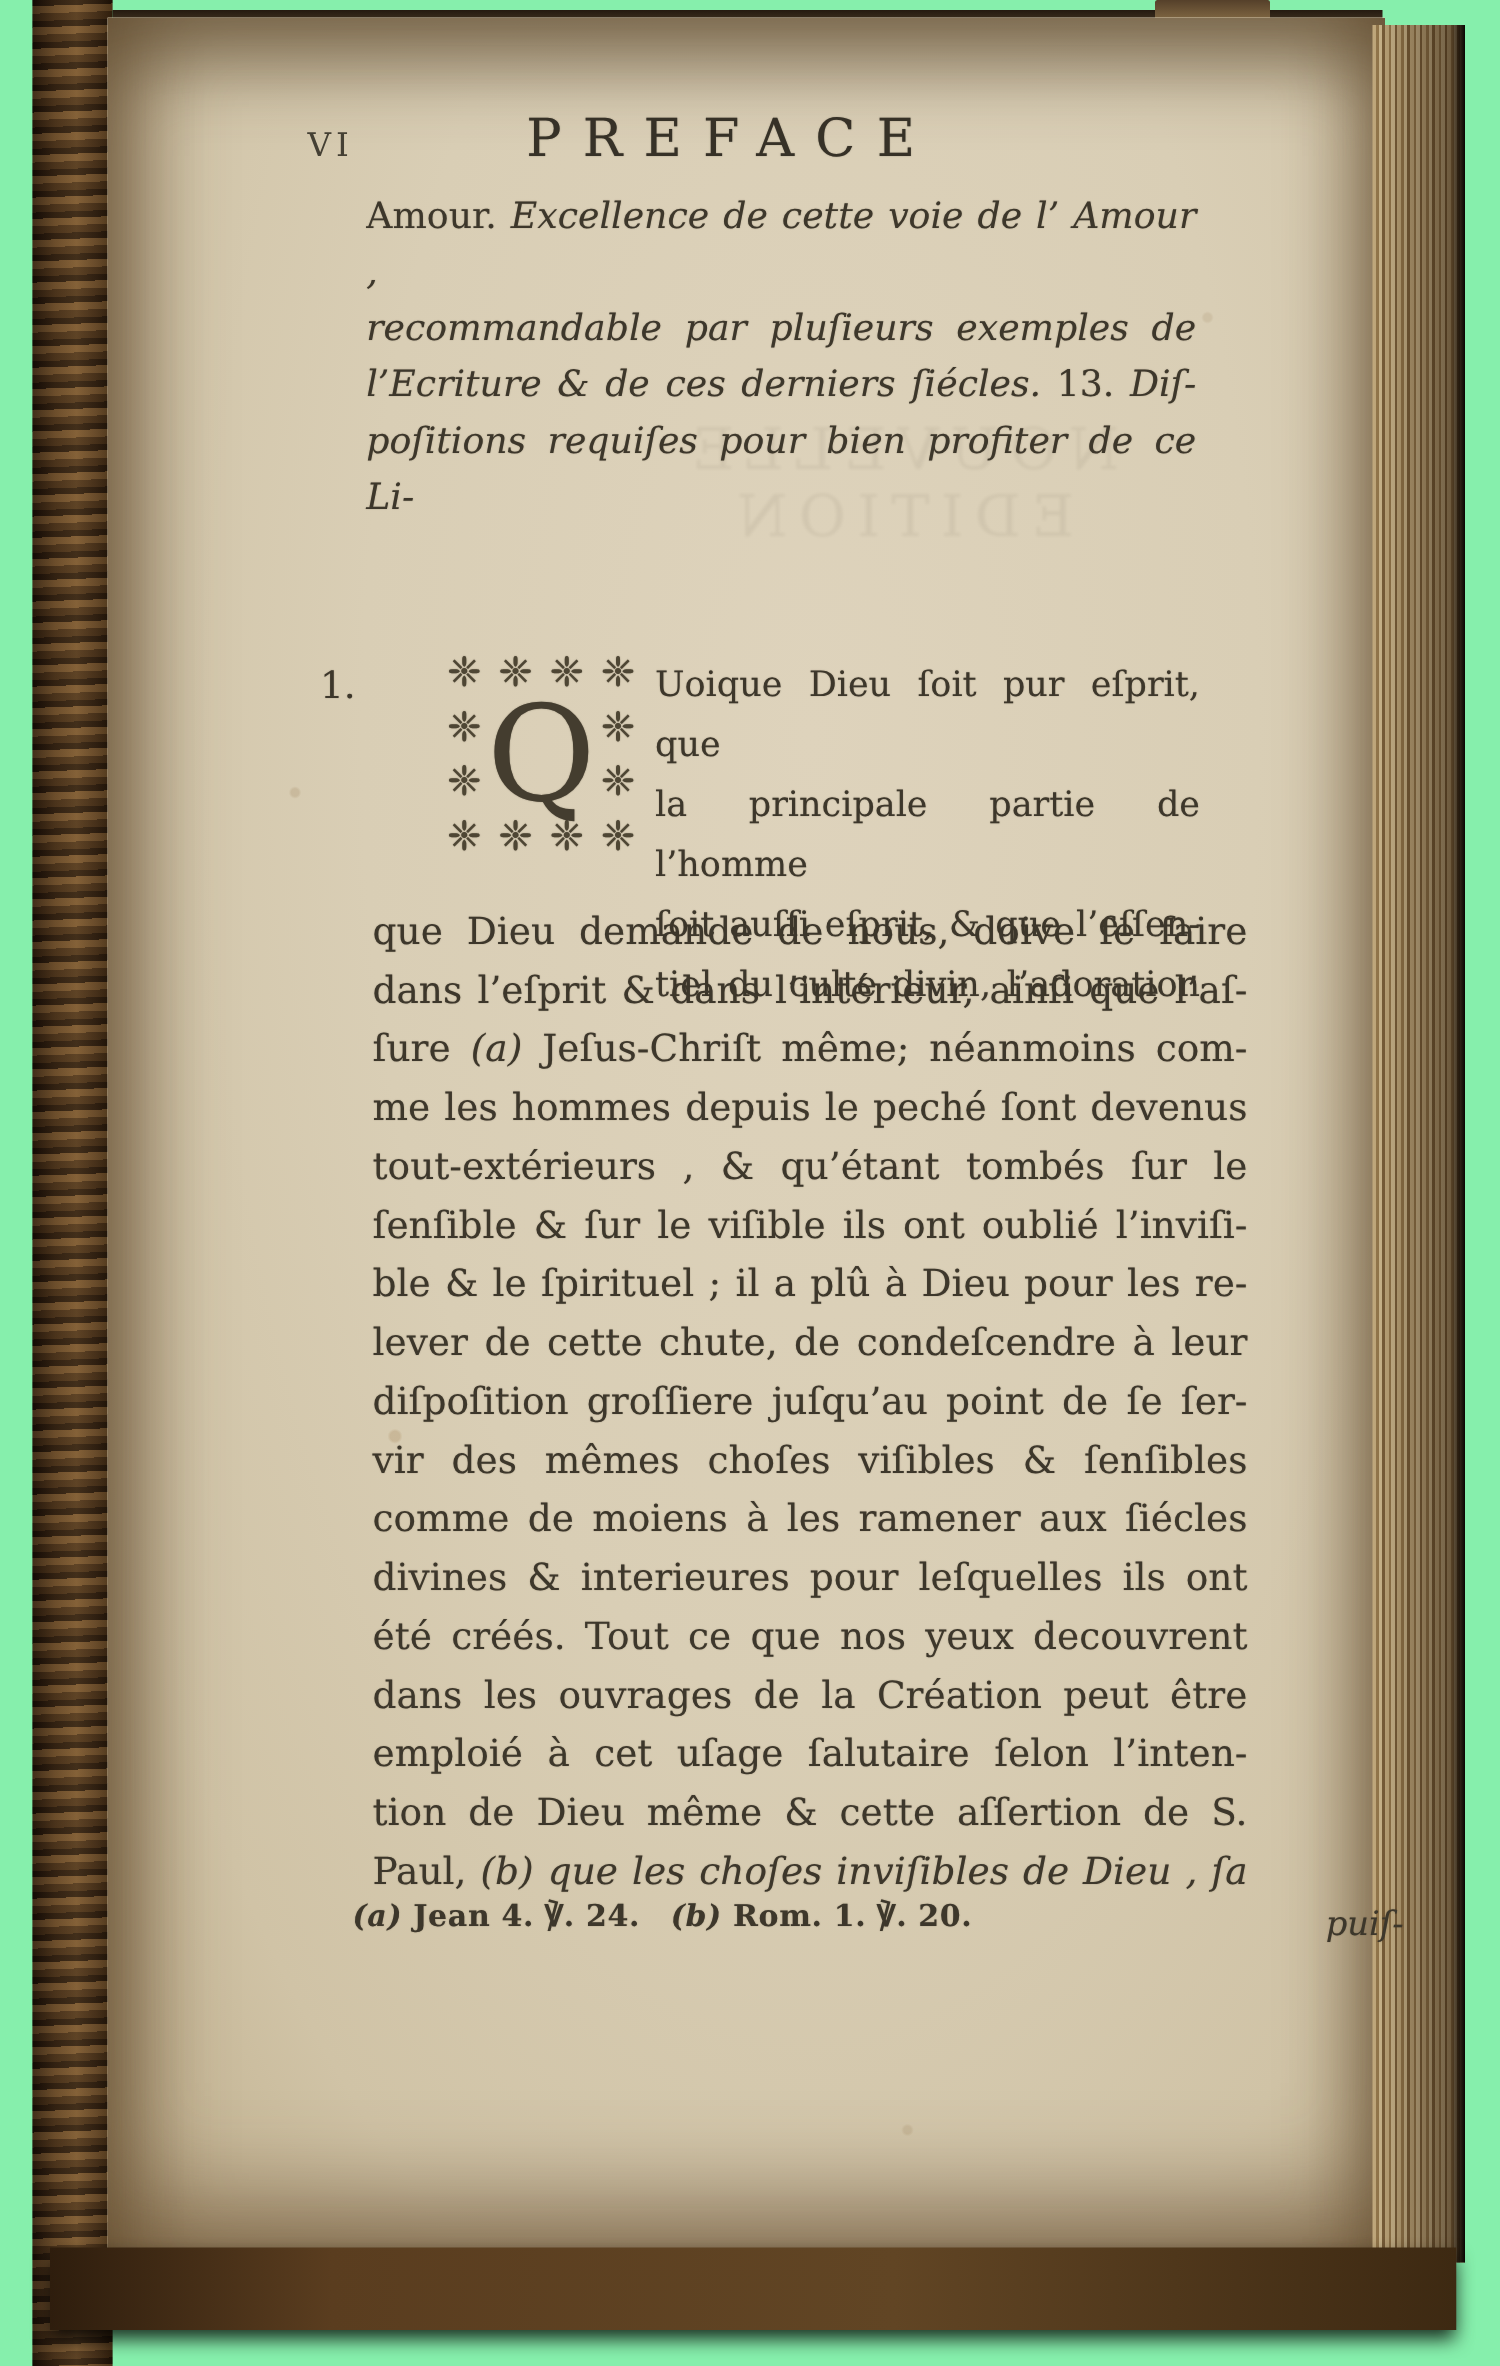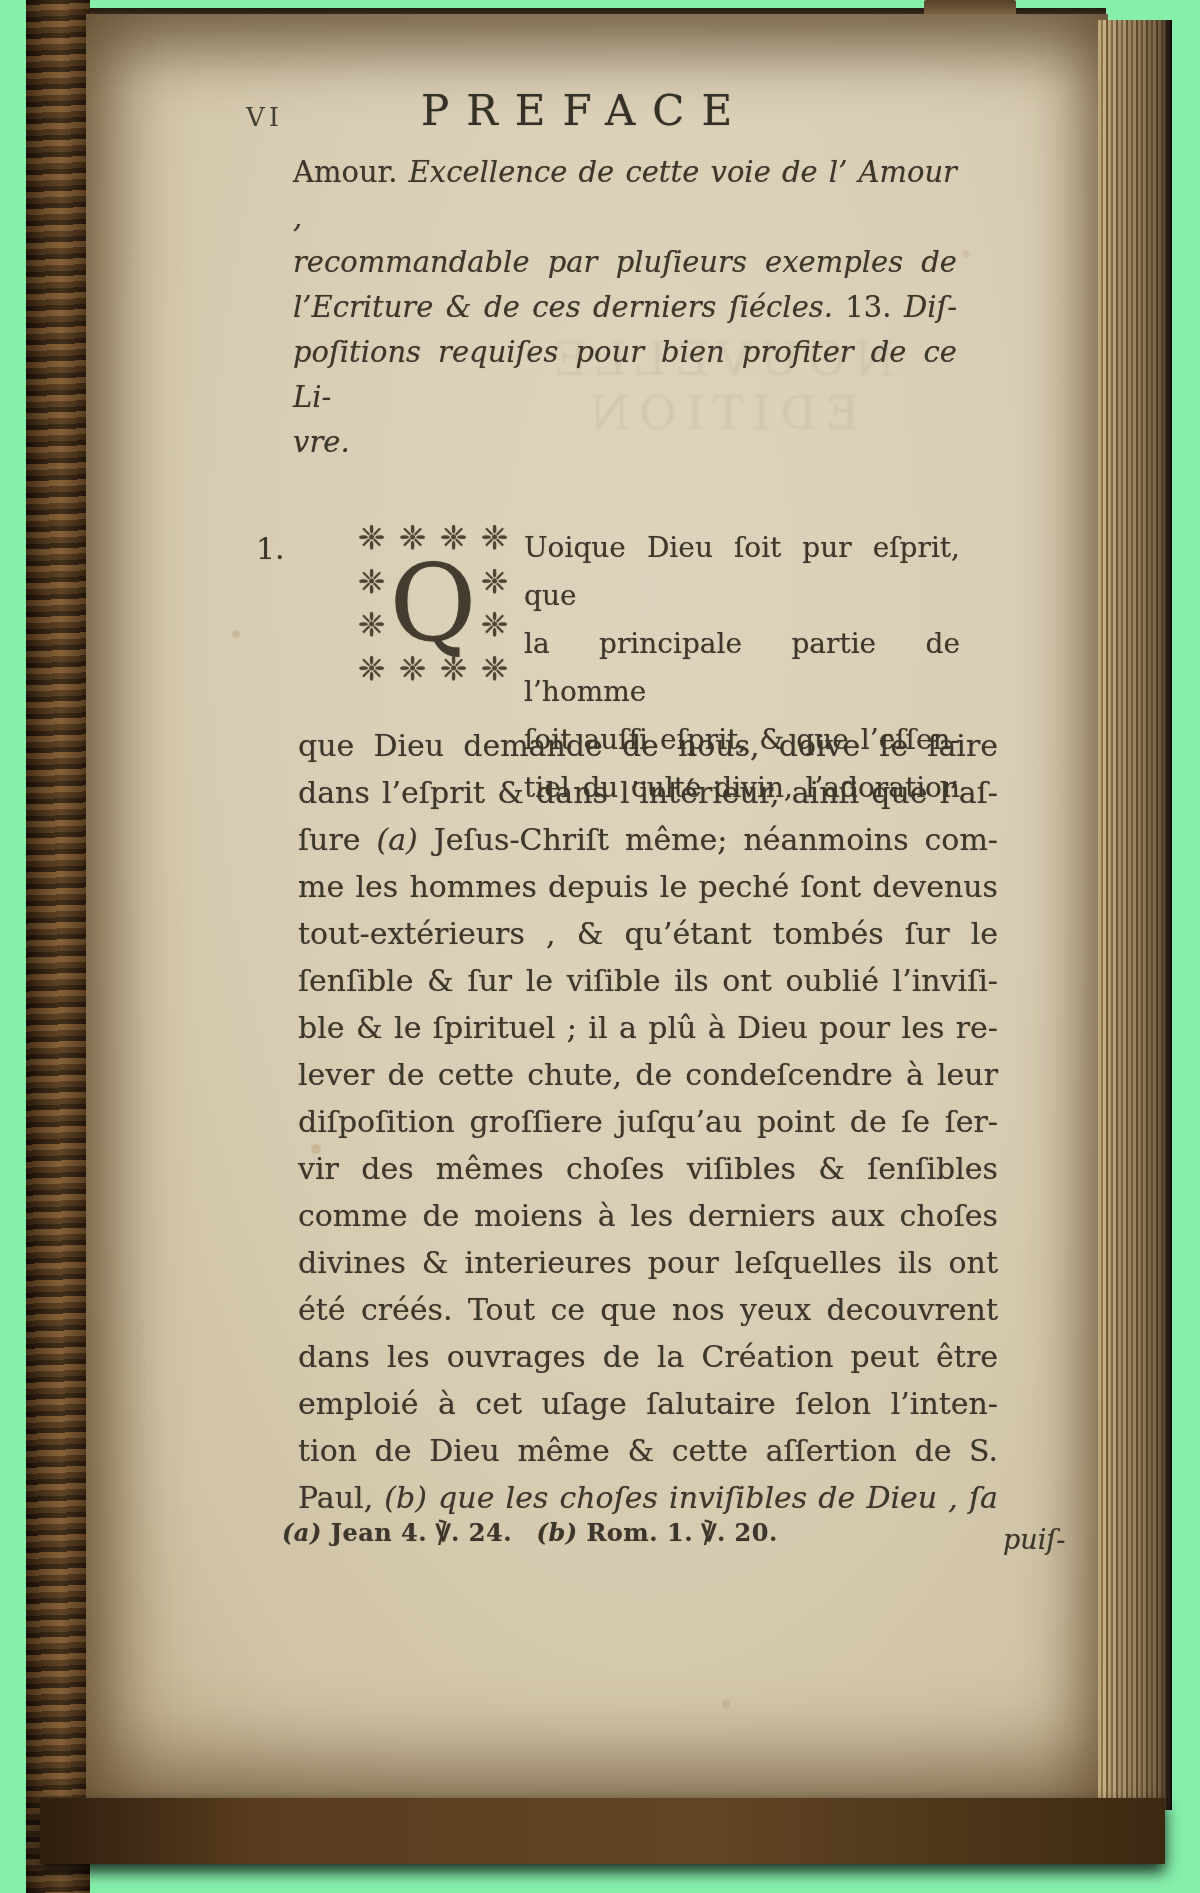--- a/index.html
+++ b/index.html
@@ -44,21 +44,21 @@
 
   .tcol{position:absolute;}
   .tline{text-align:justify;text-align-last:justify;}
   .tline.nj{text-align-last:left;}
   .it{font-style:italic;}
 
   #summary{left:293px;top:150px;width:664px;font-size:29px;line-height:45px;}
   #section-no{position:absolute;left:256px;top:531px;font-size:30px;}
   #opening{left:524px;top:524px;width:436px;font-size:28px;line-height:48px;}
   #bodyfull{left:258px;top:722px;width:700px;font-size:30px;line-height:47px;margin-left:40px;}
-  #catchword{position:absolute;left:1003px;top:1524px;width:120px;text-align:left;
+  #catchword{position:absolute;left:1003px;top:1524px;width:120px;text-align:right;
     font-size:27px;font-style:italic;}
   #footnote{left:282px;top:1518px;width:630px;font-size:24px;letter-spacing:.5px;line-height:30px;font-weight:bold;}
 
   
   #ornament{position:absolute;left:351px;top:516px;width:164px;height:174px;display:grid;
     grid-template-columns:repeat(4,1fr);grid-template-rows:repeat(4,1fr);color:#4e4634;}
   #ornament .cell{display:flex;align-items:center;justify-content:center;font-size:33px;
     text-shadow:0 0 1px rgba(60,50,35,.6);}
   #dropcap-q{position:absolute;left:50%;top:52%;transform:translate(-50%,-52%);
     font-size:106px;line-height:1;color:#443d2f;text-shadow:0 0 1px rgba(55,46,32,.6);}
@@ -77,21 +77,20 @@
   <div id="ghost">NOUVELLE EDITION</div>
 
   <div id="folio">VI</div>
   <div id="header-title">PREFACE</div>
 
   <div id="summary" class="tcol ink">
       <div class="tline"><span>Amour. </span><span class="it">Excellence de cette voie de l’ Amour ,</span></div>
       <div class="tline"><span class="it">recommandable par pluſieurs exemples de</span></div>
       <div class="tline"><span class="it">l’Ecriture &amp; de ces derniers ſiécles. </span><span>13. </span><span class="it">Diſ-</span></div>
       <div class="tline"><span class="it">poſitions requiſes pour bien profiter de ce Li-</span></div>
-      <div class="tline nj"><span class="it">vre.</span></div>
     </div>
 
   <div id="section-no" class="ink">1.</div>
 
   <div id="ornament">
     <span id="dropcap-q">Q</span>
   <span class="cell" style="grid-area: 1 / 1;">❈</span>
       <span class="cell" style="grid-area: 1 / 2;">❈</span>
       <span class="cell" style="grid-area: 1 / 3;">❈</span>
       <span class="cell" style="grid-area: 1 / 4;">❈</span>
@@ -116,21 +115,21 @@
       <div class="tline"><span>que Dieu demande de nous, doive ſe faire</span></div>
       <div class="tline"><span>dans l’eſprit &amp; dans l’intérieur, ainſi que l’aſ-</span></div>
       <div class="tline"><span>ſure </span><span class="it">(a) </span><span>Jeſus-Chriſt même; néanmoins com-</span></div>
       <div class="tline"><span>me les hommes depuis le peché ſont devenus</span></div>
       <div class="tline"><span>tout-extérieurs , &amp; qu’étant tombés ſur le</span></div>
       <div class="tline"><span>ſenſible &amp; ſur le viſible ils ont oublié l’inviſi-</span></div>
       <div class="tline"><span>ble &amp; le ſpirituel ; il a plû à Dieu pour les re-</span></div>
       <div class="tline"><span>lever de cette chute, de condeſcendre à leur</span></div>
       <div class="tline"><span>diſpoſition groſſiere juſqu’au point de ſe ſer-</span></div>
       <div class="tline"><span>vir des mêmes choſes viſibles &amp; ſenſibles</span></div>
-      <div class="tline"><span>comme de moiens à les derniers aux choſes</span></div>
+      <div class="tline"><span>comme de moiens à les ramener aux ſiécles</span></div>
       <div class="tline"><span>divines &amp; interieures pour leſquelles ils ont</span></div>
       <div class="tline"><span>été créés. Tout ce que nos yeux decouvrent</span></div>
       <div class="tline"><span>dans les ouvrages de la Création peut être</span></div>
       <div class="tline"><span>emploié à cet uſage ſalutaire ſelon l’inten-</span></div>
       <div class="tline"><span>tion de Dieu même &amp; cette aſſertion de S.</span></div>
       <div class="tline"><span>Paul, </span><span class="it">(b) que les choſes inviſibles de Dieu , ſa</span></div>
     </div>
 
   <div id="catchword" class="ink">puiſ-</div>
 

